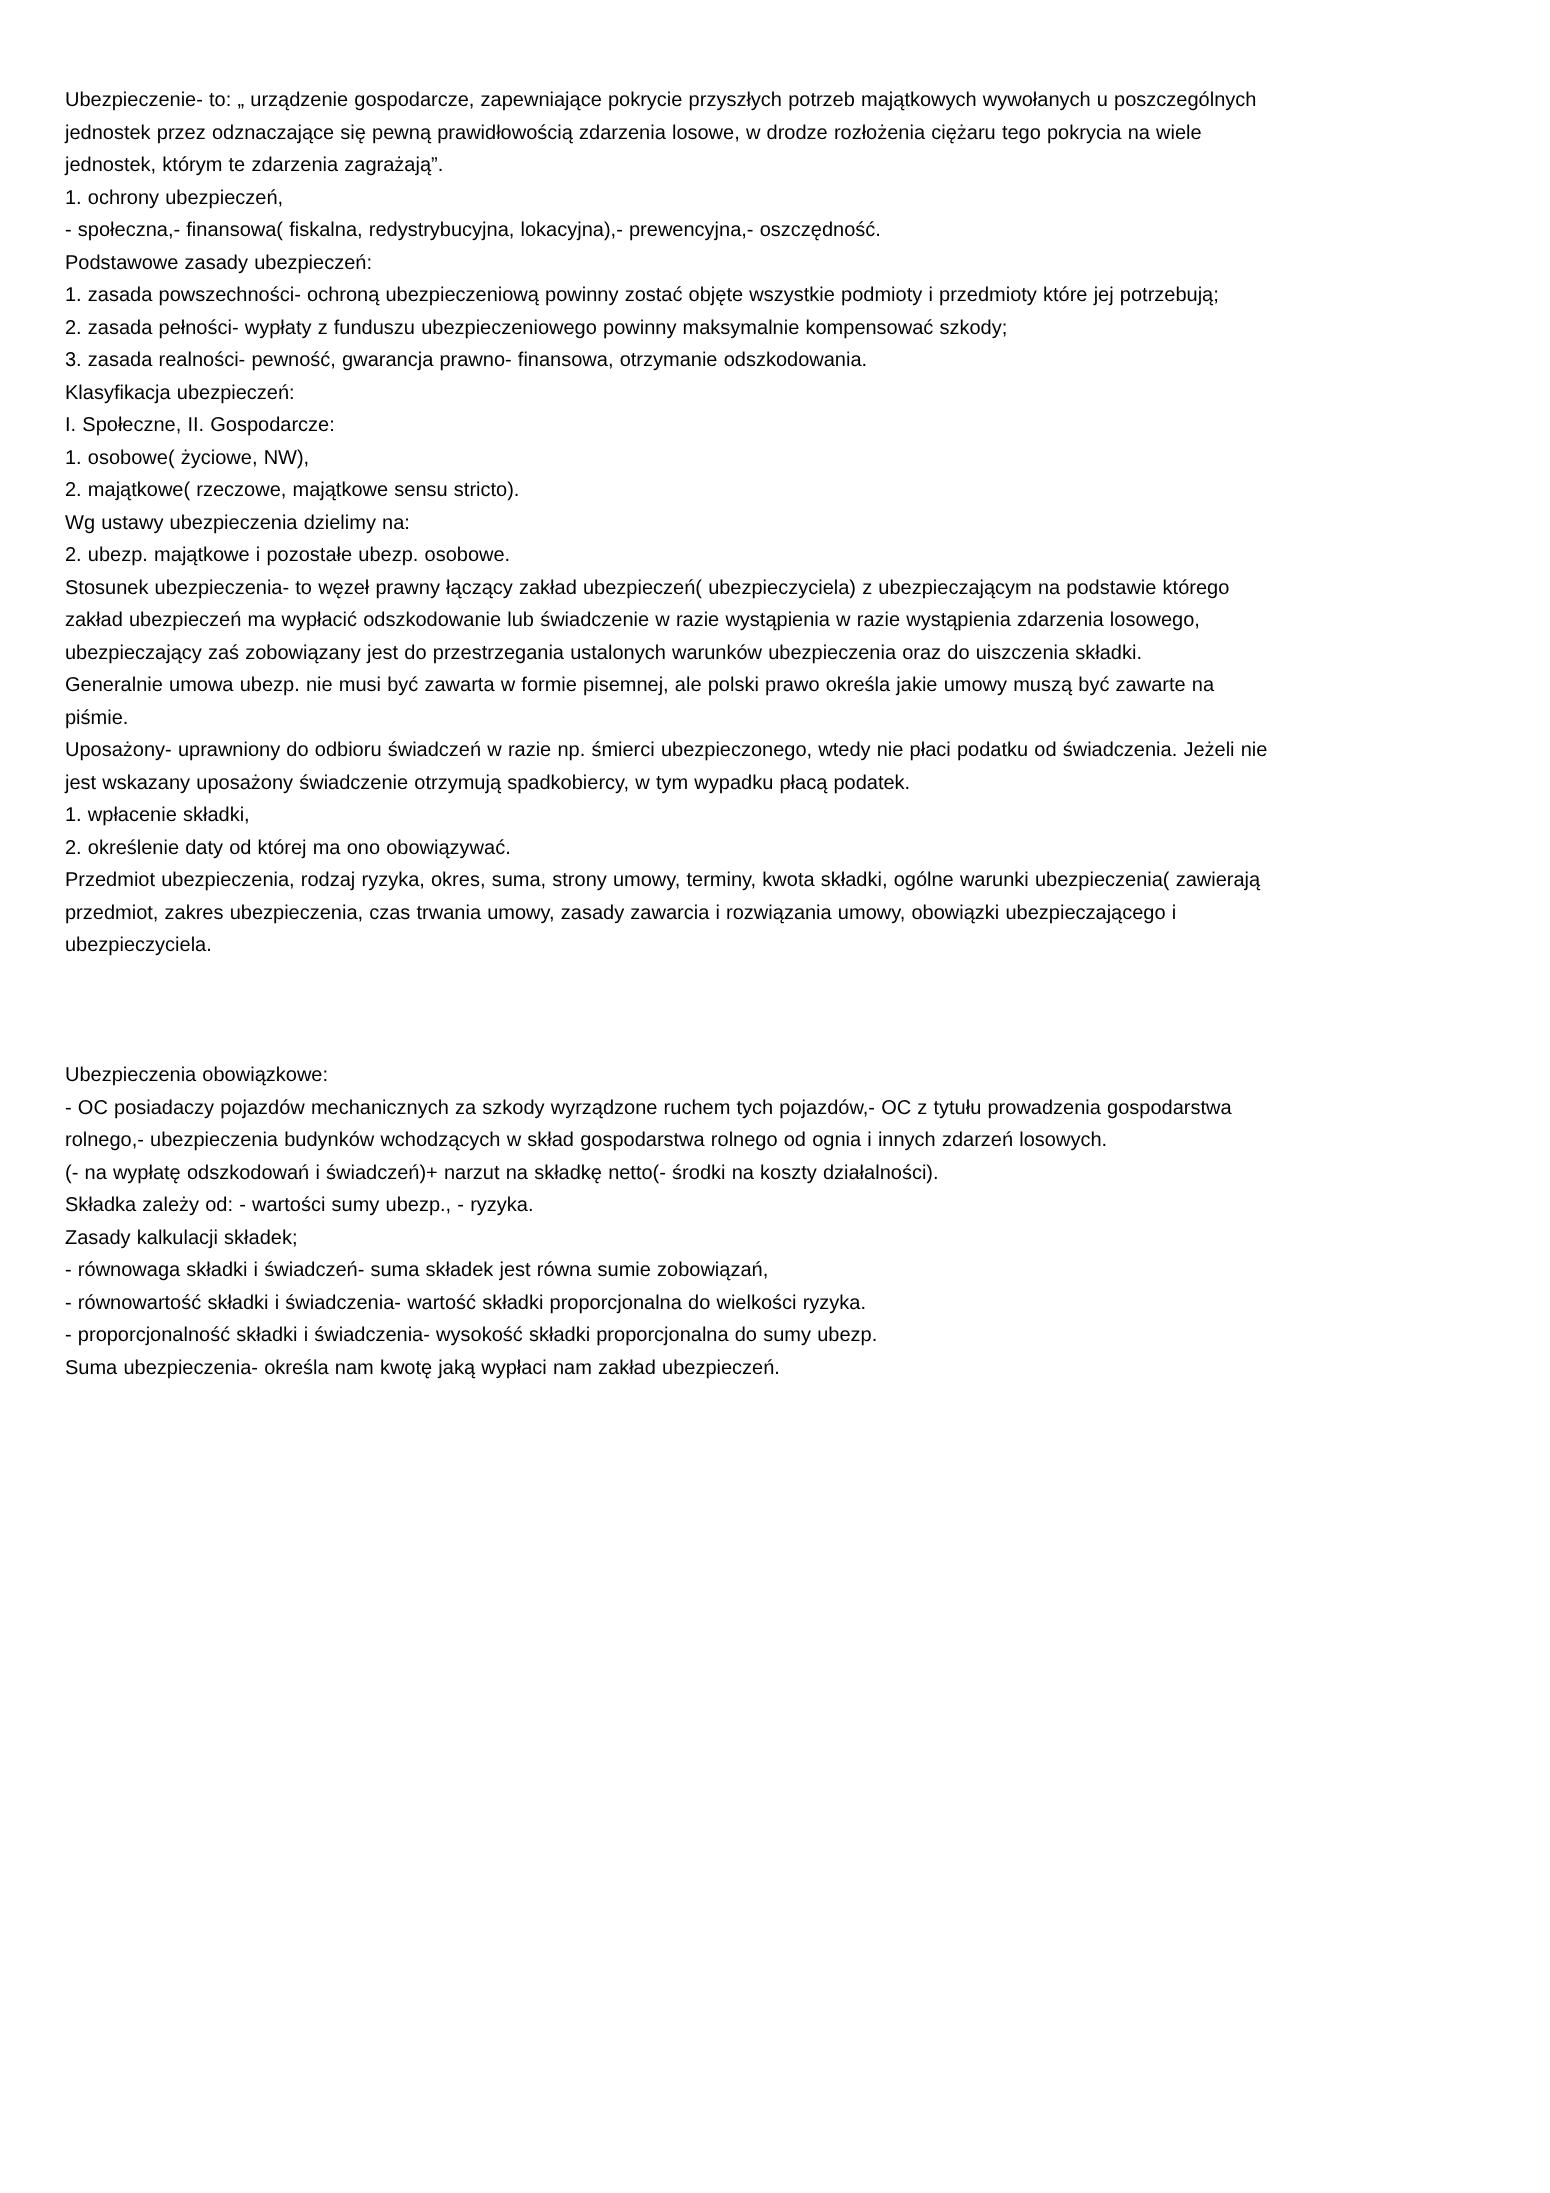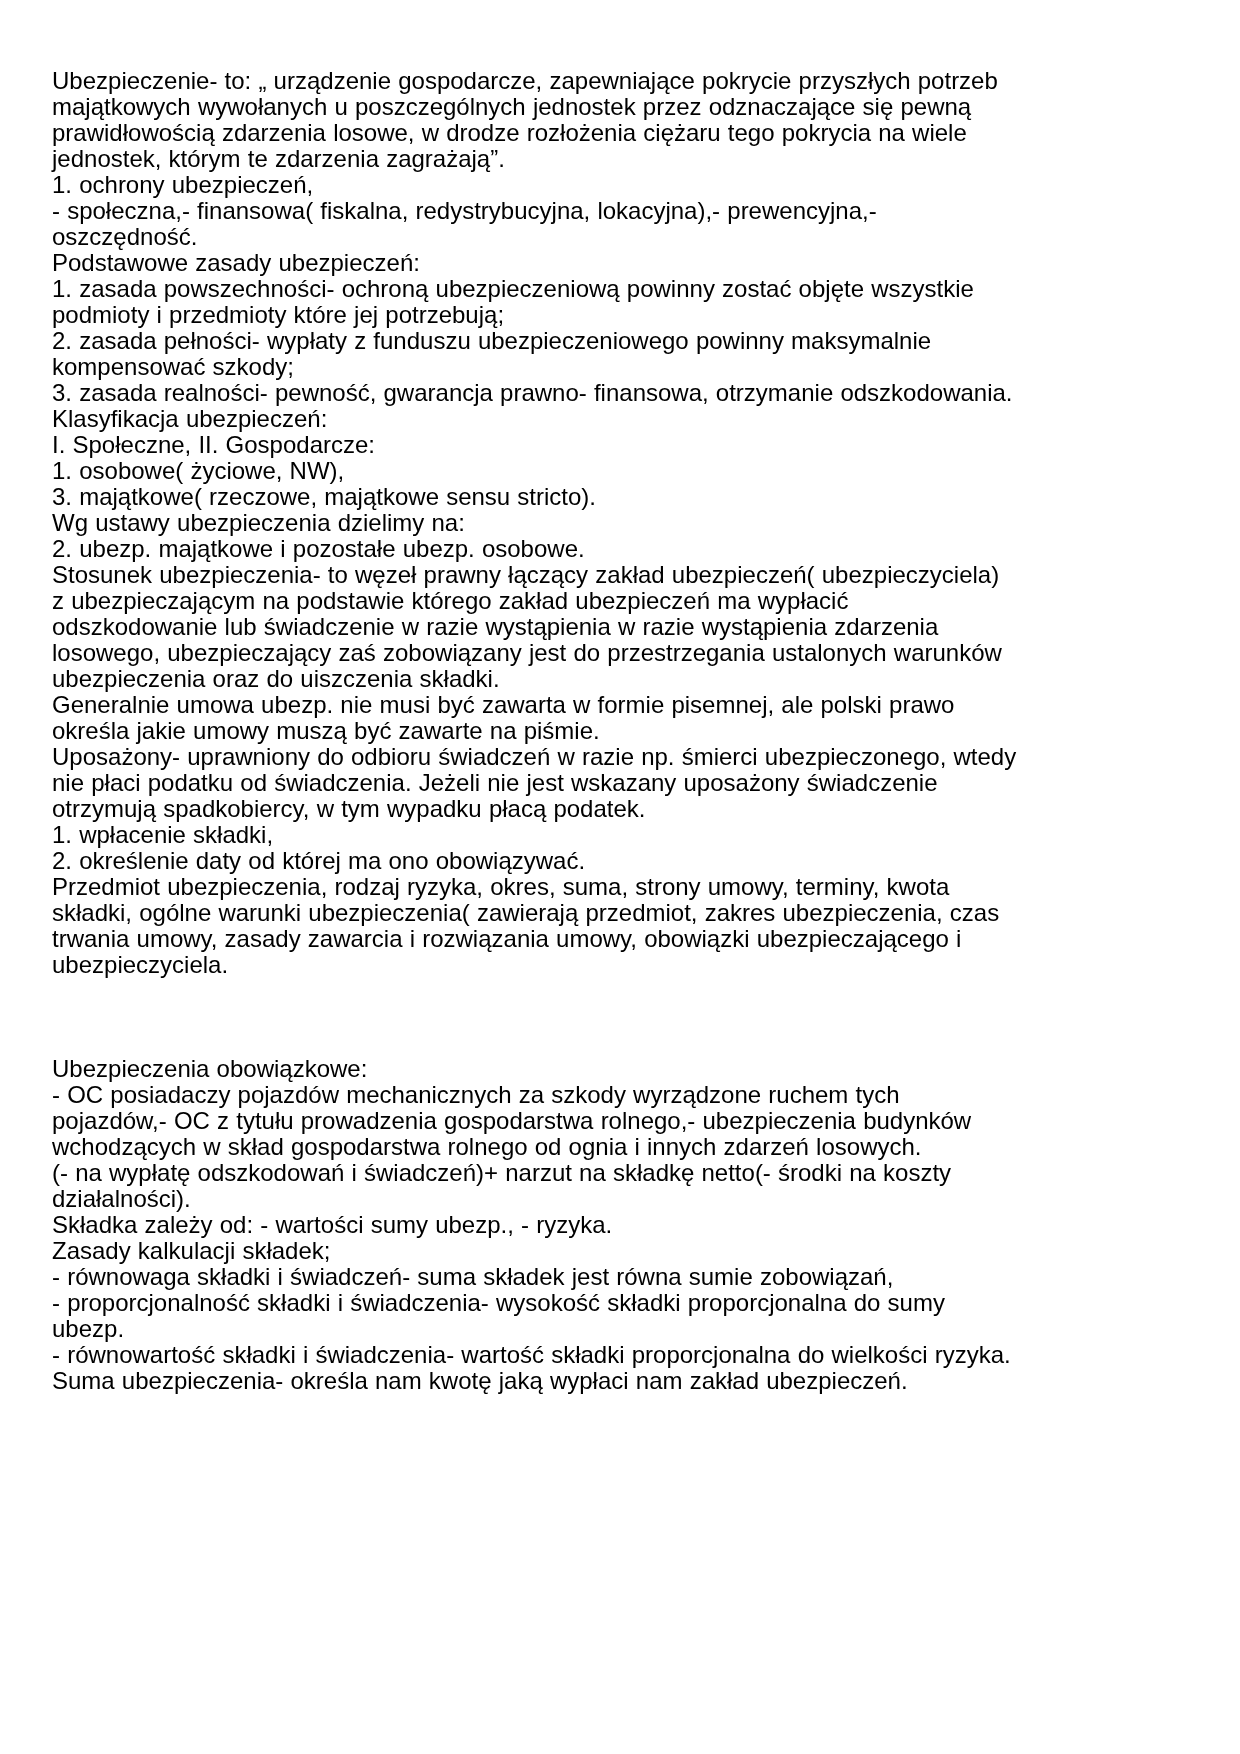--- a/index.html
+++ b/index.html
@@ -17,21 +17,21 @@
   .page {
     box-sizing: border-box;
     width: 1240px;
     height: 1754px;
     padding: 68px 222px 40px 52px;
     background: #ffffff;
   }
   .section p {
     margin: 0;
     padding: 0;
-    font-size: 24px;
+    font-size: 16px;
     line-height: 26px;
     color: #000000;
     word-spacing: 0.5px;
   }
   .section-gap {
     height: 78px;
   }
 </style>
 </head>
 <body>
@@ -42,38 +42,38 @@
     <p>Ubezpieczenie- to: „ urządzenie gospodarcze, zapewniające pokrycie przyszłych potrzeb majątkowych wywołanych u poszczególnych jednostek przez odznaczające się pewną prawidłowością zdarzenia losowe, w drodze rozłożenia ciężaru tego pokrycia na wiele jednostek, którym te zdarzenia zagrażają”.</p>
     <p>1. ochrony ubezpieczeń,</p>
     <p>- społeczna,- finansowa( fiskalna, redystrybucyjna, lokacyjna),- prewencyjna,- oszczędność.</p>
     <p>Podstawowe zasady ubezpieczeń:</p>
     <p>1. zasada powszechności- ochroną ubezpieczeniową powinny zostać objęte wszystkie podmioty i przedmioty które jej potrzebują;</p>
     <p>2. zasada pełności- wypłaty z funduszu ubezpieczeniowego powinny maksymalnie kompensować szkody;</p>
     <p>3. zasada realności- pewność, gwarancja prawno- finansowa, otrzymanie odszkodowania.</p>
     <p>Klasyfikacja ubezpieczeń:</p>
     <p>I. Społeczne, II. Gospodarcze:</p>
     <p>1. osobowe( życiowe, NW),</p>
-    <p>3. majątkowe( rzeczowe, majątkowe sensu stricto).</p>
+    <p>2. majątkowe( rzeczowe, majątkowe sensu stricto).</p>
     <p>Wg ustawy ubezpieczenia dzielimy na:</p>
     <p>2. ubezp. majątkowe i pozostałe ubezp. osobowe.</p>
     <p>Stosunek ubezpieczenia- to węzeł prawny łączący zakład ubezpieczeń( ubezpieczyciela) z ubezpieczającym na podstawie którego zakład ubezpieczeń ma wypłacić odszkodowanie lub świadczenie w razie wystąpienia w razie wystąpienia zdarzenia losowego, ubezpieczający zaś zobowiązany jest do przestrzegania ustalonych warunków ubezpieczenia oraz do uiszczenia składki.</p>
     <p>Generalnie umowa ubezp. nie musi być zawarta w formie pisemnej, ale polski prawo określa jakie umowy muszą być zawarte na piśmie.</p>
     <p>Uposażony- uprawniony do odbioru świadczeń w razie np. śmierci ubezpieczonego, wtedy nie płaci podatku od świadczenia. Jeżeli nie jest wskazany uposażony świadczenie otrzymują spadkobiercy, w tym wypadku płacą podatek.</p>
     <p>1. wpłacenie składki,</p>
     <p>2. określenie daty od której ma ono obowiązywać.</p>
     <p>Przedmiot ubezpieczenia, rodzaj ryzyka, okres, suma, strony umowy, terminy, kwota składki, ogólne warunki ubezpieczenia( zawierają przedmiot, zakres ubezpieczenia, czas trwania umowy, zasady zawarcia i rozwiązania umowy, obowiązki ubezpieczającego i ubezpieczyciela.</p>
   </div>
 
   <div class="section-gap"></div>
 
   <div class="section">
     <p>Ubezpieczenia obowiązkowe:</p>
     <p>- OC posiadaczy pojazdów mechanicznych za szkody wyrządzone ruchem tych pojazdów,- OC z tytułu prowadzenia gospodarstwa rolnego,- ubezpieczenia budynków wchodzących w skład gospodarstwa rolnego od ognia i innych zdarzeń losowych.</p>
     <p>(- na wypłatę odszkodowań i świadczeń)+ narzut na składkę netto(- środki na koszty działalności).</p>
     <p>Składka zależy od: - wartości sumy ubezp., - ryzyka.</p>
     <p>Zasady kalkulacji składek;</p>
     <p>- równowaga składki i świadczeń- suma składek jest równa sumie zobowiązań,</p>
+    <p>- równowartość składki i świadczenia- wartość składki proporcjonalna do wielkości ryzyka.</p>
     <p>- proporcjonalność składki i świadczenia- wysokość składki proporcjonalna do sumy ubezp.</p>
-    <p>- równowartość składki i świadczenia- wartość składki proporcjonalna do wielkości ryzyka.</p>
     <p>Suma ubezpieczenia- określa nam kwotę jaką wypłaci nam zakład ubezpieczeń.</p>
   </div>
 
 </div>
 
 </body></html>

